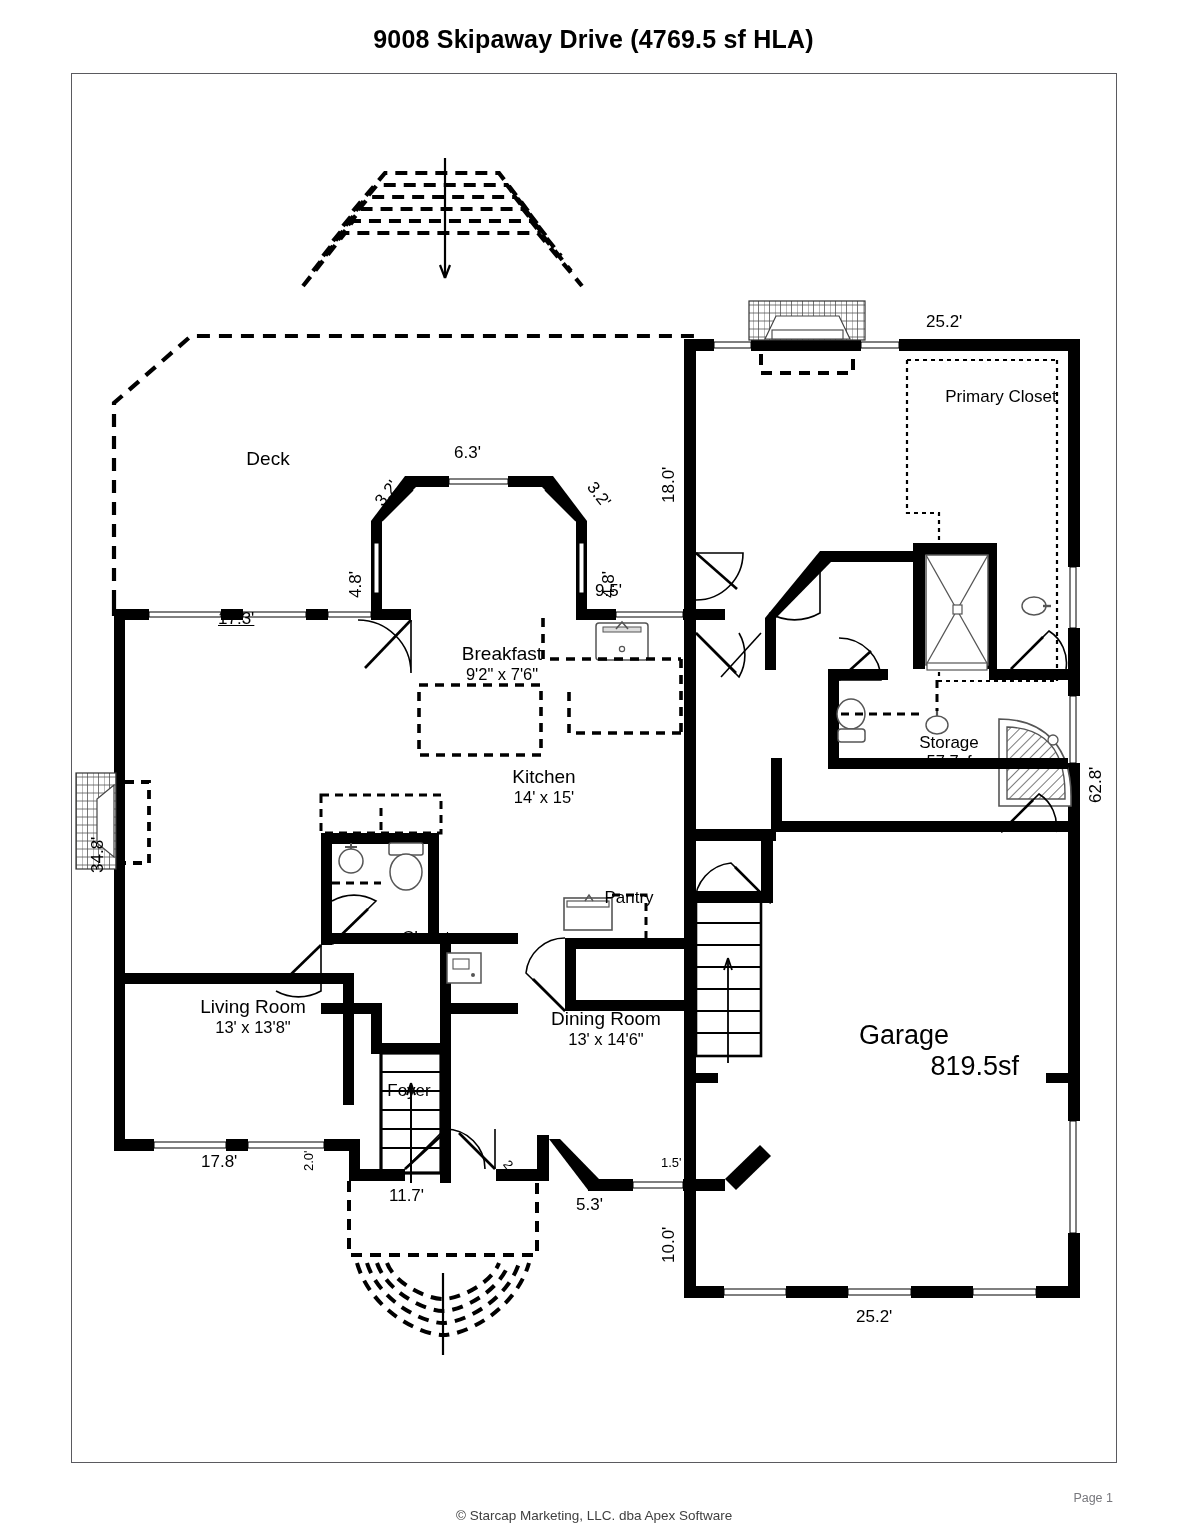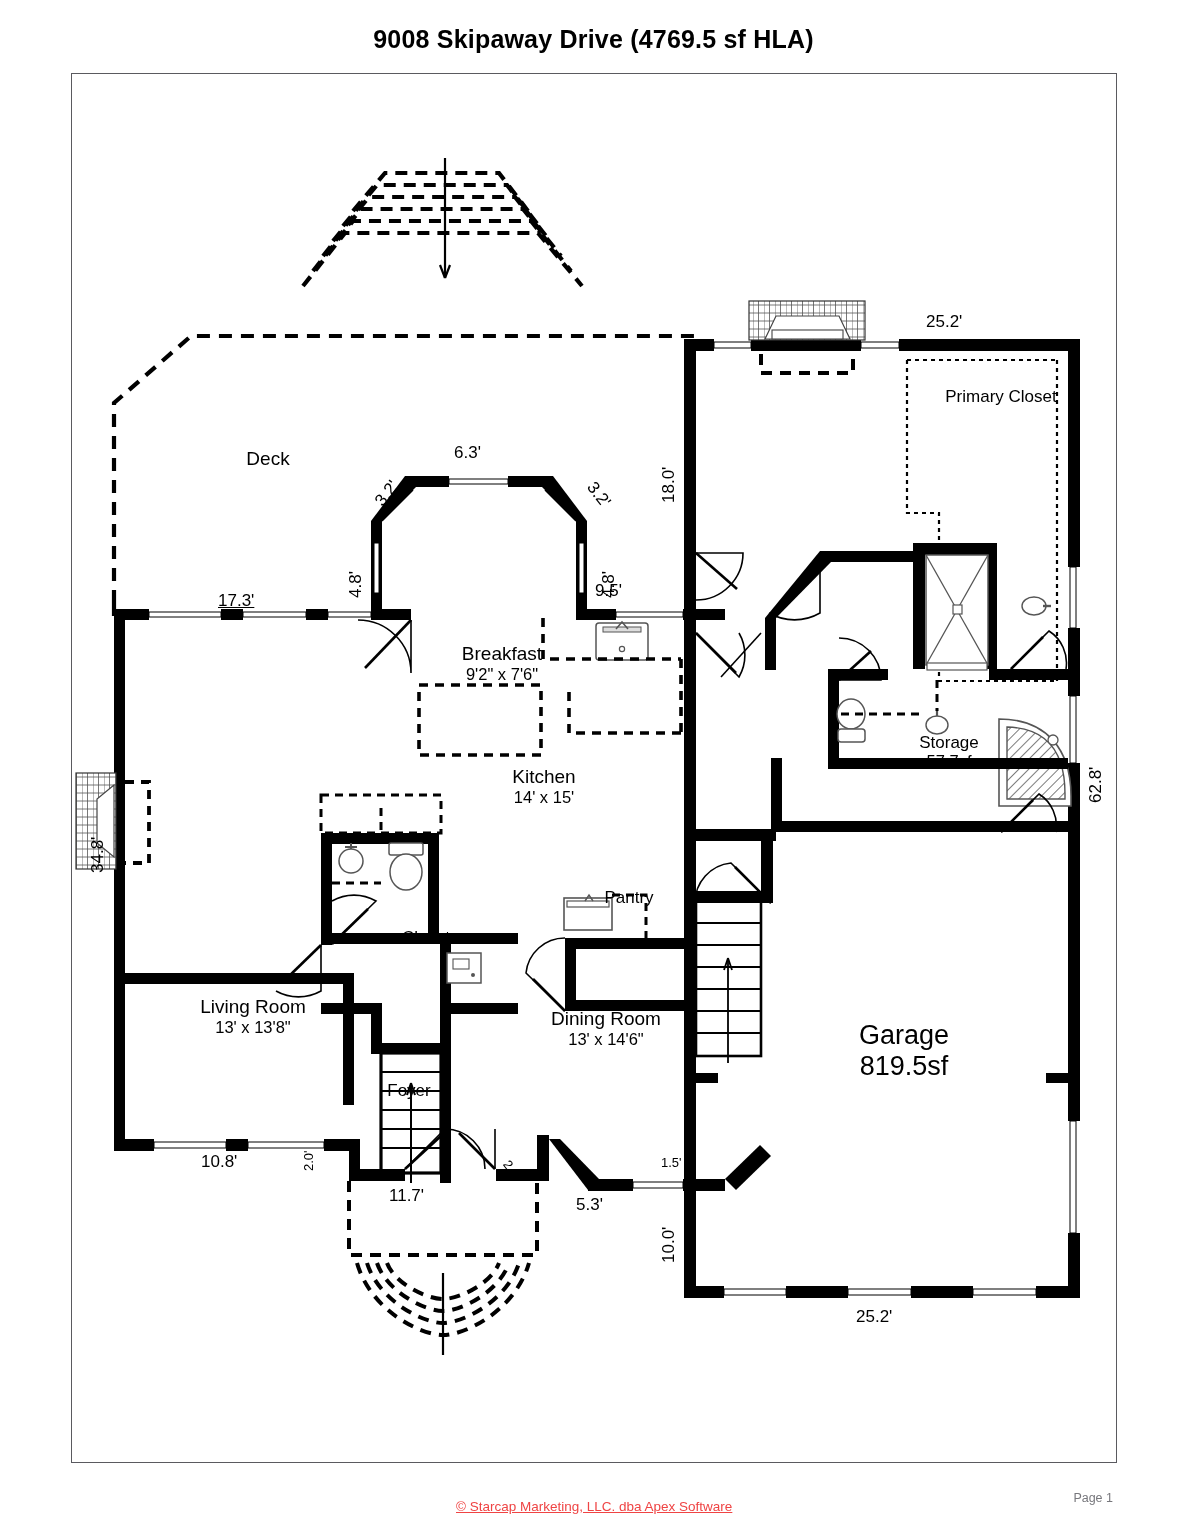--- a/index.html
+++ b/index.html
@@ -44,24 +44,23 @@
   #footer {
     position: absolute;
     left: 71px;
     top: 1490px;
     width: 1046px;
     height: 24px;
   }
   #footer .copy {
     position: absolute;
     left: 385px;
-    top: 9px;
+    top: 18px;
     font-size: 13.5px;
-    color: #ef4444;
-    text-decoration: underline;
+    color: #404040;
   }
   #footer .pageno {
     position: absolute;
     right: 4px;
     top: 1px;
     font-size: 12.5px;
     color: #77777c;
   }
   #canvas-wrap {
     position: absolute;
@@ -80,21 +79,21 @@
     position: absolute;
     color: #000;
     text-align: center;
     line-height: 1.14;
     white-space: nowrap;
   }
   .rl-name { font-size: 19px; }
   .rl-dim  { font-size: 16.5px; }
   .rl-small .rl-name { font-size: 17px; }
   .rl-big .rl-name { font-size: 27px; }
-  .rl-big .rl-dim { font-size: 27px; }
+  .rl-big .rl-dim { font-size: 27px; text-align: right; }
   .rl-ff .rl-name { font-size: 28px; }
   .rl-ff .rl-dim { font-size: 28px; }
   .dim-label {
     position: absolute;
     font-size: 17px;
     color: #000;
     white-space: nowrap;
   }
   .dim-small { font-size: 13px; }
   .rot90 { transform: rotate(-90deg); transform-origin: left top; }
@@ -524,27 +523,27 @@
     <div class="dim-label rot45" style="left:300px; top:425px;">3.2'</div>
 
     <div class="dim-label rotn45" style="left:527px; top:405px;">3.2'</div>
 
     <div class="dim-label rot90" style="left:275px; top:525px;">4.8'</div>
 
     <div class="dim-label rot90" style="left:528px; top:525px;">4.8'</div>
 
     <div class="dim-label" style="left:524px; top:508px;">9.5'</div>
 
-    <div class="dim-label" style="left:147px; top:518px;text-decoration:underline;">17.3'</div>
+    <div class="dim-label" style="left:147px; top:536px;text-decoration:underline;">17.3'</div>
 
     <div class="dim-label rot90" style="left:17px; top:800px;">34.8'</div>
 
     <div class="dim-label rot90" style="left:1015px; top:730px;">62.8'</div>
 
-    <div class="dim-label" style="left:130px; top:1079px;">10.8'</div>
+    <div class="dim-label" style="left:130px; top:1079px;">17.8'</div>
 
     <div class="dim-label dim-small rot90" style="left:230px; top:1098px;">2.0'</div>
 
     <div class="dim-label" style="left:318px; top:1113px;">11.7'</div>
 
     <div class="dim-label dim-small rotn45" style="left:441px; top:1084px;">2.8'</div>
 
     <div class="dim-label" style="left:505px; top:1122px;">5.3'</div>
 
     <div class="dim-label dim-small" style="left:590px; top:1082px;">1.5'</div>

